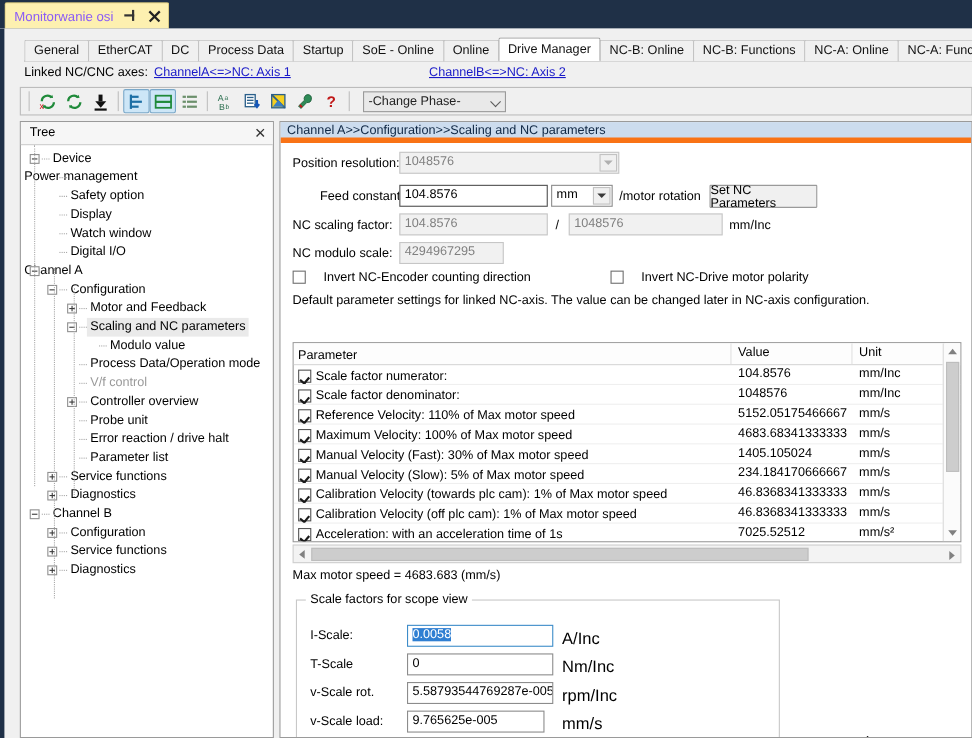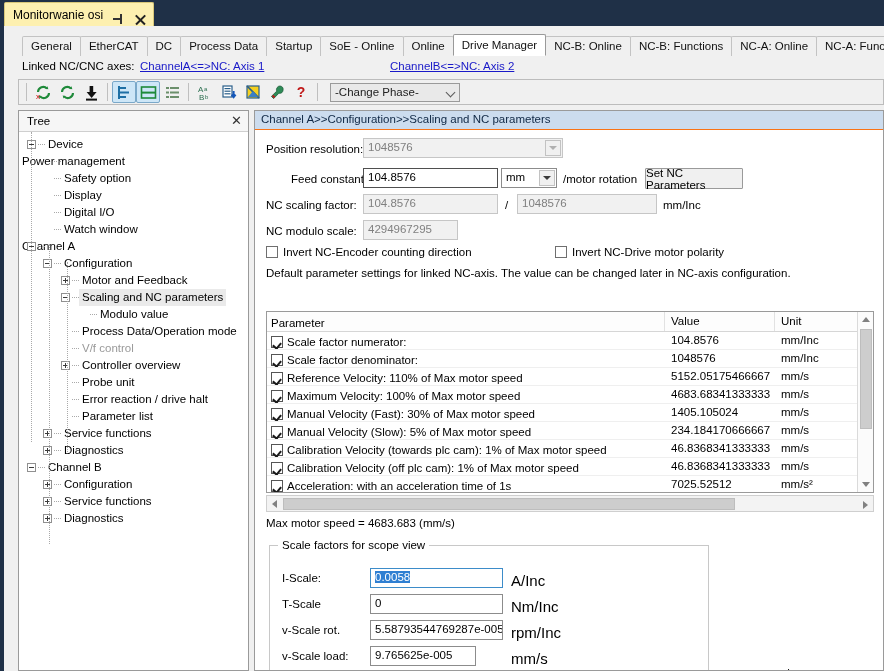--- a/index.html
+++ b/index.html
@@ -18,22 +18,22 @@
   .titlebar {
     position:absolute; left:0; top:0; width:884px; height:26px;
     background:#1f3047;
   }
   .doc-tab {
     position:absolute; left:4px; top:2px; height:24px;
     background:#fdf0b0;
     border:1px solid #d8c77a; border-bottom:none;
     border-radius:2px 2px 0 0;
     padding:0 6px 0 8px;
-    display:flex; align-items:flex-end; gap:9px;
-    font-size:12px; color:#000000;
+    display:flex; align-items:center; gap:9px;
+    font-size:12px; color:#8b5cf6;
   }
   .doc-tab .t-label { line-height:22px; }
   .pin-ico, .close-ico {
     width:13px; height:13px; position:relative; cursor:pointer; color:#222;
     display:inline-block;
   }
   .pin-ico::before{content:"";position:absolute;left:1px;top:5px;width:9px;height:2px;background:#333;}
   .pin-ico::after{content:"";position:absolute;left:8px;top:1px;width:2px;height:10px;background:#333;}
   .close-ico::before,.close-ico::after{
     content:"";position:absolute;left:0px;top:6px;width:13px;height:1.6px;background:#222;
@@ -140,21 +140,21 @@
     position:absolute; width:1px;
     border-left:1px dotted #a9a9a9;
   }
 
   
   .content {
     position:absolute; left:250px; top:84px; width:630px; height:561px;
     background:#ffffff; border:1px solid #9a9a9a; overflow:hidden;
   }
   .ch-header {
-    height:19px; background:#ccdcee; border-bottom:1px solid #f97316;
+    height:19px; background:#ccdcee; border-bottom:5px solid #f97316;
     font-size:11.5px; color:#0f2744; padding:2px 0 0 6px;
   }
   .field-label { position:absolute; font-size:11.5px; color:#000; }
   .tbox {
     position:absolute; height:20px; background:#ffffff;
     border:1px solid #8c8c8c; font-size:11.5px; color:#000;
     padding:2px 0 0 4px; overflow:hidden; white-space:nowrap;
   }
   .tbox.ro { background:#f1f1f1; color:#808080; border:1px solid #c6c6c6; }
   .tbox.focus { border:1px solid #3d8cc9; }
@@ -169,21 +169,21 @@
     display:flex; align-items:center; justify-content:center;
   }
   .combo.ro { background:#f1f1f1; color:#808080; border:1px solid #c6c6c6; }
   .tri-down { width:0;height:0;border-left:4px solid transparent;border-right:4px solid transparent;border-top:4px solid #3a3a3a;}
   .tri-down.dis { border-top-color:#b0b0b0; }
   .btn {
     position:absolute; height:21px; background:#f0f0f0; border:1px solid #9a9a9a;
     font-size:11.5px; color:#000; display:flex; align-items:center; justify-content:center;
     cursor:pointer; border-radius:1px;
   }
-  .cbrow { position:absolute; font-size:11.5px; display:flex; align-items:center; gap:5px; cursor:pointer;}
+  .cbrow { position:absolute; font-size:11.5px; display:flex; align-items:center; gap:16px; cursor:pointer;}
   .cbox { width:12px; height:12px; border:1px solid #6f6f6f; background:#fff; display:inline-block; position:relative;}
   .note { position:absolute; font-size:11.5px; color:#000; }
 
   
   .grid {
     position:absolute; left:11px; top:200px; width:608px; height:182px;
     border:1px solid #9a9a9a; background:#fff; overflow:hidden;
   }
   .ghead { display:flex; height:20px; background:#fdfdfd; border-bottom:1px solid #d6d6d6; font-size:11.5px;}
   .ghead div { padding:3px 0 0 6px; border-right:1px solid #e2e2e2;}
@@ -366,22 +366,22 @@
     <div class="treepane">
       <div class="tree-head">
         <span>Tree</span>
         <span class="x">✕</span>
       </div>
       <div class="tree-body" id="tree-host">
           <div class="tnode"><span class="exp" style="left: 8px;"></span><span class="dots" style="left: 19px; width: 7px;"></span><span class="tl" style="margin-left: 26px;">Device</span></div>
           <div class="tnode"><span class="dots" style="left: 35px; width: 7px;"></span><span class="tl" style="">Power management</span></div>
           <div class="tnode"><span class="dots" style="left: 35px; width: 7px;"></span><span class="tl" style="margin-left: 42px;">Safety option</span></div>
           <div class="tnode"><span class="dots" style="left: 35px; width: 7px;"></span><span class="tl" style="margin-left: 42px;">Display</span></div>
+          <div class="tnode"><span class="dots" style="left: 35px; width: 7px;"></span><span class="tl" style="margin-left: 42px;">Watch window</span></div>
           <div class="tnode"><span class="dots" style="left: 35px; width: 7px;"></span><span class="tl" style="margin-left: 42px;">Digital I/O</span></div>
-          <div class="tnode"><span class="dots" style="left: 35px; width: 7px;"></span><span class="tl" style="margin-left: 42px;">Watch window</span></div>
           <div class="tnode"><span class="exp" style="left: 8px;"></span><span class="dots" style="left: 19px; width: 7px;"></span><span class="tl" style="">Channel A</span></div>
           <div class="tnode"><span class="exp" style="left: 24px;"></span><span class="dots" style="left: 35px; width: 7px;"></span><span class="tl" style="margin-left: 42px;">Configuration</span></div>
           <div class="tnode"><span class="exp plus" style="left: 42px;"></span><span class="dots" style="left: 53px; width: 7px;"></span><span class="tl" style="margin-left: 60px;">Motor and Feedback</span></div>
           <div class="tnode sel"><span class="exp" style="left: 42px;"></span><span class="dots" style="left: 53px; width: 7px;"></span><span class="tl" style="margin-left: 60px;">Scaling and NC parameters</span></div>
           <div class="tnode"><span class="dots" style="left: 71px; width: 7px;"></span><span class="tl" style="margin-left: 78px;">Modulo value</span></div>
           <div class="tnode"><span class="dots" style="left: 53px; width: 7px;"></span><span class="tl" style="margin-left: 60px;">Process Data/Operation mode</span></div>
           <div class="tnode dim"><span class="dots" style="left: 53px; width: 7px;"></span><span class="tl" style="margin-left: 60px;">V/f control</span></div>
           <div class="tnode"><span class="exp plus" style="left: 42px;"></span><span class="dots" style="left: 53px; width: 7px;"></span><span class="tl" style="margin-left: 60px;">Controller overview</span></div>
           <div class="tnode"><span class="dots" style="left: 53px; width: 7px;"></span><span class="tl" style="margin-left: 60px;">Probe unit</span></div>
           <div class="tnode"><span class="dots" style="left: 53px; width: 7px;"></span><span class="tl" style="margin-left: 60px;">Error reaction / drive halt</span></div>
@@ -549,21 +549,21 @@
             <div class="field-label" style="left: 12px; top: 26px;">I-Scale:</div>
             <div class="tbox focus" style="left: 100px; top: 22px; width: 133px;"><span class="sel">0.0058</span></div>
             <div class="unit" style="left: 241px; top: 26px;">A/Inc</div>
             <div class="field-label" style="left: 12px; top: 52px;">T-Scale</div>
             <div class="tbox" style="left: 100px; top: 48px; width: 133px;">0</div>
             <div class="unit" style="left: 241px; top: 52px;">Nm/Inc</div>
             <div class="field-label" style="left: 12px; top: 78px;">v-Scale rot.</div>
             <div class="tbox" style="left: 100px; top: 74px; width: 133px;">5.58793544769287e-005</div>
             <div class="unit" style="left: 241px; top: 78px;">rpm/Inc</div>
             <div class="field-label" style="left: 12px; top: 104px;">v-Scale load:</div>
-            <div class="tbox" style="left: 100px; top: 100px; width: 106px;">9.765625e-005</div>
+            <div class="tbox" style="left: 100px; top: 100px; width: 125px;">9.765625e-005</div>
             <div class="unit" style="left: 241px; top: 104px;">mm/s</div>
           </div>
       </div>
 
       <svg class="cursor" viewBox="0 0 12 19">
         <path d="M0 0 L0 15 L3.6 11.6 L6 17.6 L8.4 16.6 L6 10.8 L11 10.6 Z" fill="#ffffff" stroke="#1a1a1a" stroke-width="1"></path>
       </svg>
     </div>
 
   </div>

